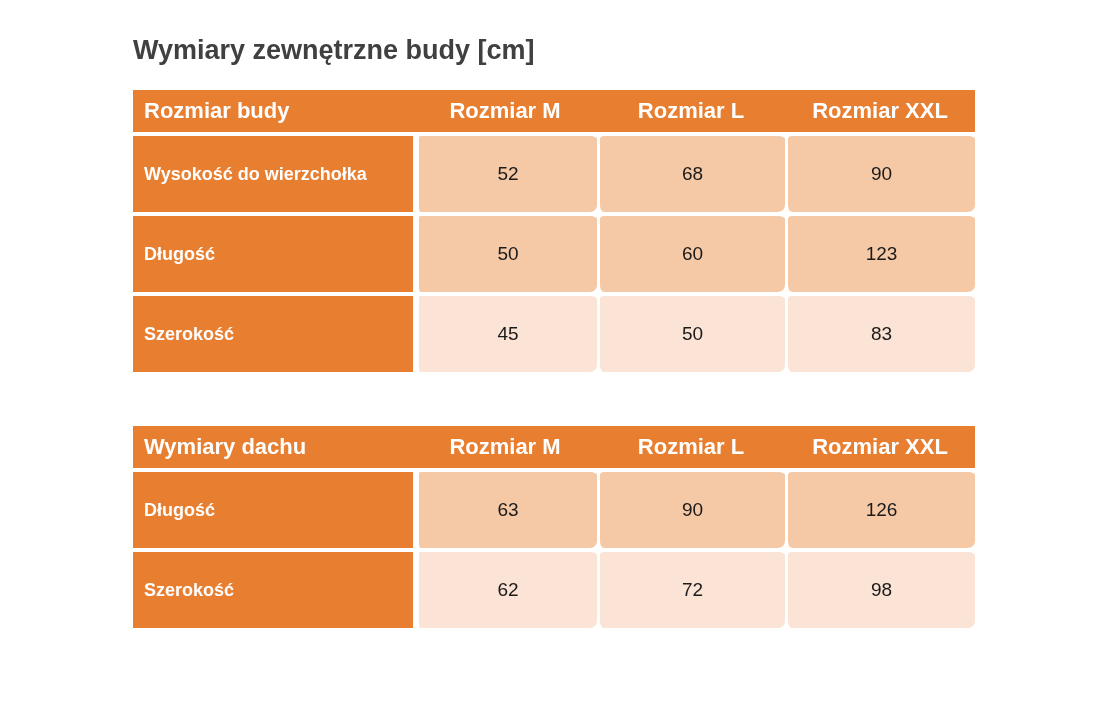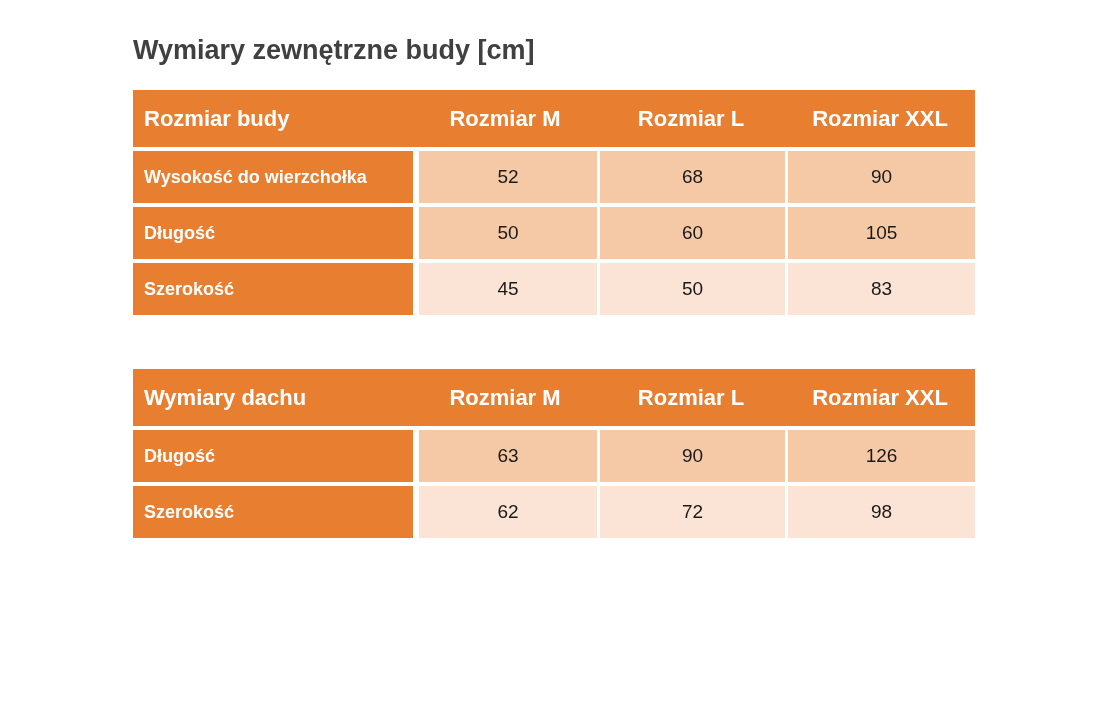--- a/index.html
+++ b/index.html
@@ -36,49 +36,49 @@
   .dim-table col.c-label { width: 280px; }
   .dim-table col.c-m     { width: 184px; }
   .dim-table col.c-l     { width: 188px; }
   .dim-table col.c-xxl   { width: 190px; }
 
   .dim-table th {
     background: #e87e30;
     color: #ffffff;
     font-weight: bold;
     font-size: 22px;
-    height: 57px;
+    height: 42px;
     padding: 0;
     text-align: center;
     vertical-align: middle;
   }
   .dim-table th.label-col {
     text-align: left;
     padding-left: 11px;
   }
 
   .dim-table tbody td {
     height: 44px;
-    padding: 4px;
+    padding: 16px;
     border-top: 4px solid #ffffff;
     vertical-align: middle;
     font-size: 19px;
     color: #1a1a1a;
     text-align: center;
     margin-top: 12px;
   }
   .dim-table tbody td.label {
     background: #e87e30;
     color: #ffffff;
     font-weight: bold;
     font-size: 18px;
     text-align: left;
     padding-left: 11px;
   }
-  .dim-table tbody td.val { border-left: 3px solid #ffffff; }
+  .dim-table tbody td.val { border-left: 3px solid #ffffff; border-radius: 7px; }
   .dim-table tbody td.val.first { border-left: 6px solid #ffffff; }
 
   .band-dark  td.val { background: #f6c9a6; }
   .band-light td.val { background: #fbe3d5; }
 </style>
 </head>
 <body>
 
 <div class="page">
   <div class="content">
@@ -105,21 +105,21 @@
           <tr class="band-dark">
             <td class="label">Wysokość do wierzchołka</td>
             <td class="val first">52</td>
             <td class="val">68</td>
             <td class="val">90</td>
           </tr>
           <tr class="band-dark">
             <td class="label">Długość</td>
             <td class="val first">50</td>
             <td class="val">60</td>
-            <td class="val">105</td>
+            <td class="val">123</td>
           </tr>
           <tr class="band-light">
             <td class="label">Szerokość</td>
             <td class="val first">45</td>
             <td class="val">50</td>
             <td class="val">83</td>
           </tr>
         </tbody>
       </table>
     </section>

